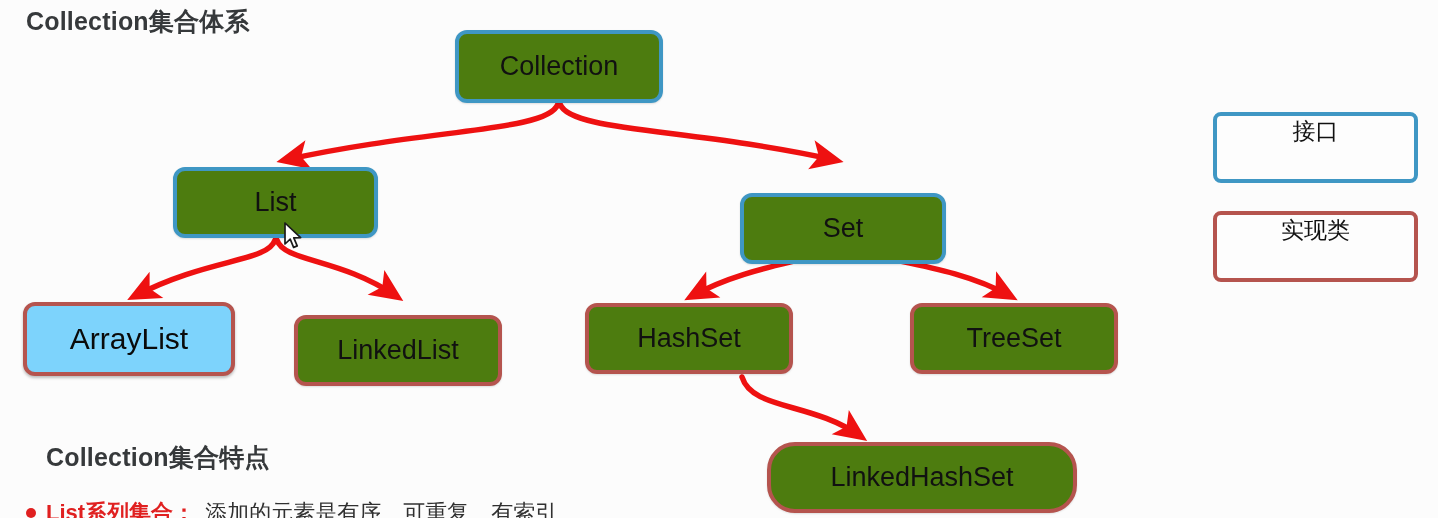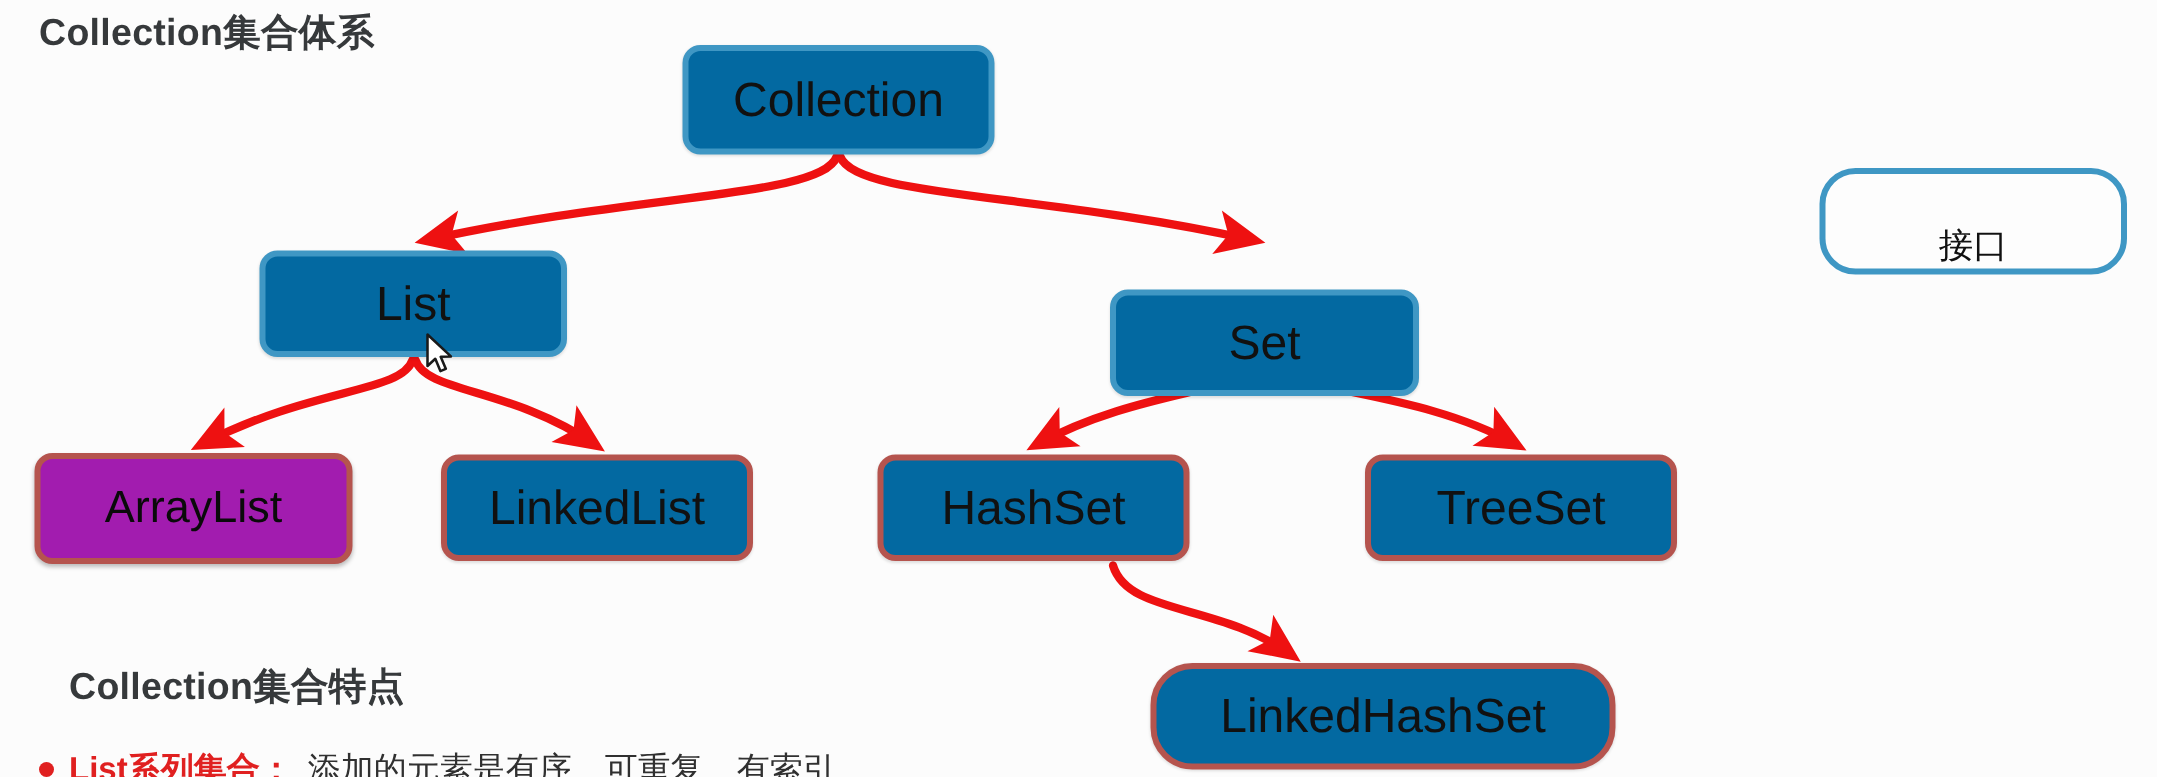--- a/index.html
+++ b/index.html
@@ -50,60 +50,60 @@
   .bullet-rest  { color: #303030; }
 
   
   .node {
     position: absolute;
     box-sizing: border-box;
     display: flex;
     align-items: center;
     justify-content: center;
     border-radius: 12px;
-    background: #0369a1;
-    font-size: 32px;
+    background: #4d7c0f;
+    font-size: 27px;
     color: #111111;
     white-space: nowrap;
     z-index: 3;
   }
   .node.iface {
     border: 4px solid #3f97c4;
     box-shadow: 0 1px 2px rgba(0,0,0,0.12);
   }
   .node.impl {
     border: 4px solid #b5544e;
     box-shadow: 0 1px 2px rgba(0,0,0,0.12);
   }
   .node.impl-highlight {
     border: 4px solid #b5544e;
-    background: #a21caf;
+    background: #7dd3fc;
     color: #0a0a0a;
     font-size: 30px;
     box-shadow: 0 2px 3px rgba(0,0,0,0.25);
   }
 
   
   #node-collection    { left: 455px; top: 30px;  width: 208px; height: 73px; }
   #node-list          { left: 173px; top: 167px; width: 205px; height: 71px; }
   #node-set           { left: 740px; top: 166px; width: 206px; height: 71px; margin-top: 27px; }
   #node-arraylist     { left: 23px;  top: 302px; width: 212px; height: 74px; }
-  #node-linkedlist    { left: 294px; top: 303px; width: 208px; height: 71px; }
+  #node-linkedlist    { left: 294px; top: 315px; width: 208px; height: 71px; }
   #node-hashset       { left: 585px; top: 303px; width: 208px; height: 71px; }
   #node-treeset       { left: 910px; top: 303px; width: 208px; height: 71px; }
   #node-linkedhashset { left: 767px; top: 442px; width: 310px; height: 71px; border-radius: 28px; }
 
   
   .legend-box {
     position: absolute;
     box-sizing: border-box;
     display: flex;
-    align-items: flex-end;
+    align-items: flex-start;
     justify-content: center;
-    border-radius: 24px;
+    border-radius: 8px;
     background: #fdfdfd;
     font-size: 23px;
     color: #111111;
     white-space: nowrap;
     z-index: 3;
   }
   #legend-iface { left: 1213px; top: 112px; width: 205px; height: 71px;
                   border: 4px solid #3f97c4; }
   #legend-impl  { left: 1213px; top: 211px; width: 205px; height: 71px;
                   border: 4px solid #b5544e; }
@@ -194,18 +194,21 @@
   </div>
 
   <div class="node impl" id="node-linkedhashset">
     <span>LinkedHashSet</span>
   </div>
 
   <div class="legend-box" id="legend-iface">
     <span>接口</span>
   </div>
 
+  <div class="legend-box" id="legend-impl">
+    <span>实现类</span>
+  </div>
 
   <svg id="cursor" viewBox="0 0 22 30" xmlns="http://www.w3.org/2000/svg">
     <path d="M2,1 L2,22 L7.2,17.2 L10.6,25.4 L14.2,23.9 L10.8,15.9 L17.6,15.6 Z" fill="#ffffff" stroke="#1a1a1a" stroke-width="1.7" stroke-linejoin="round"></path>
   </svg>
 
 </div>
 
 </body></html>

